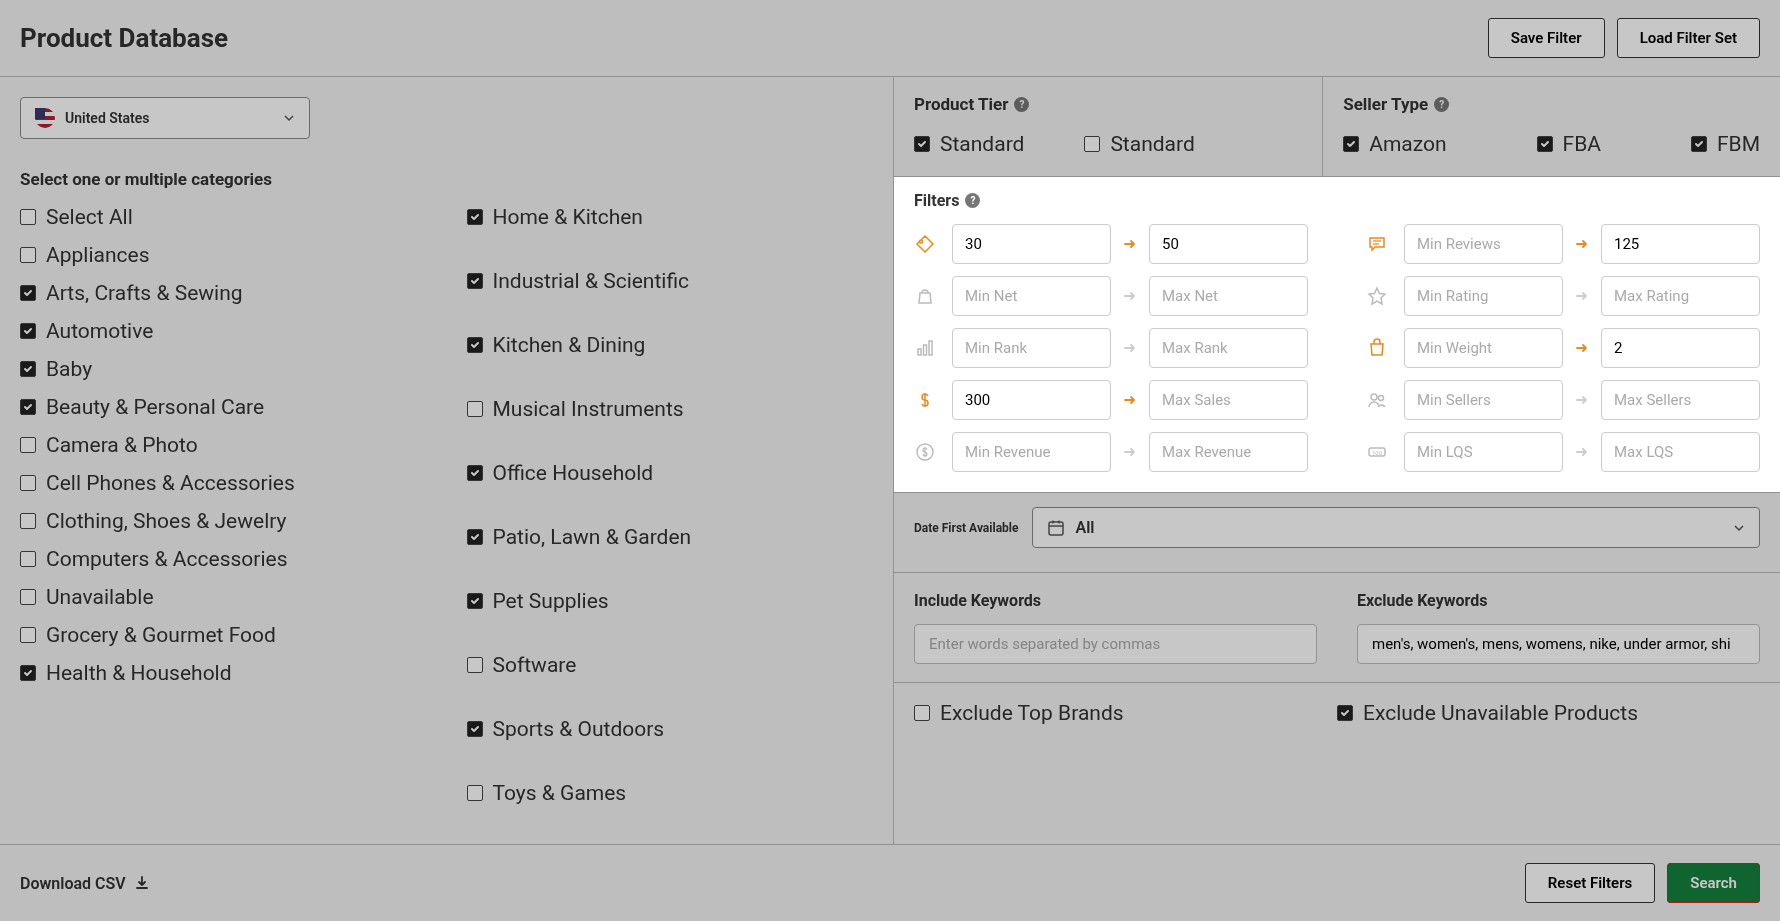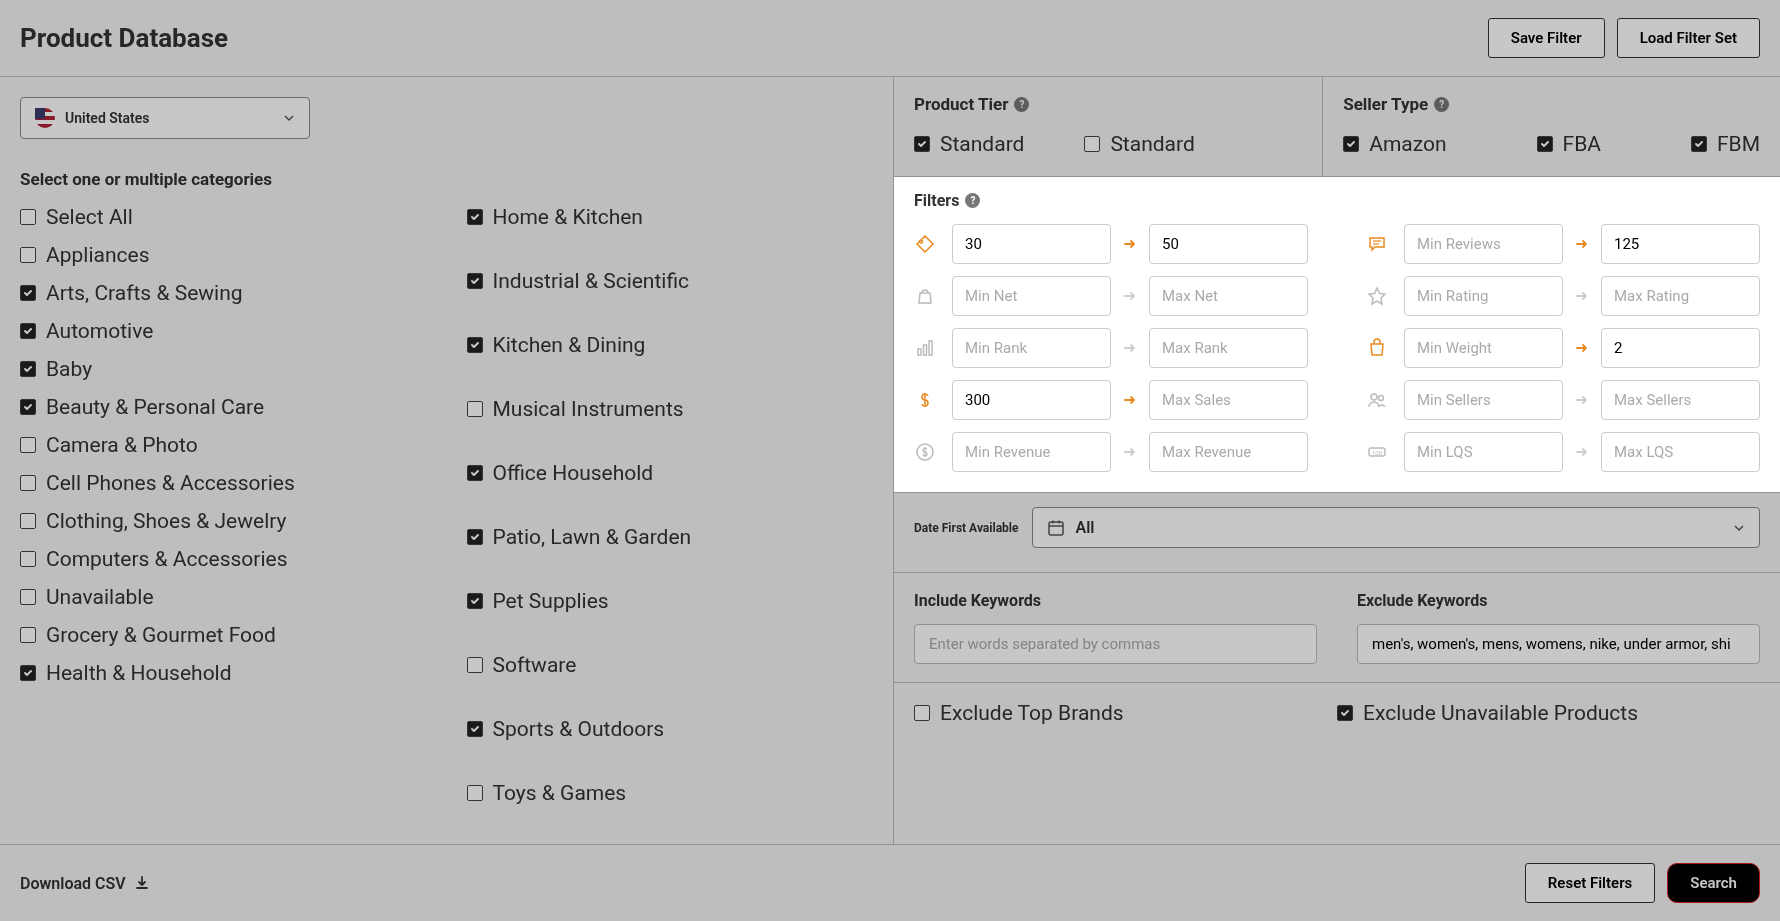--- a/index.html
+++ b/index.html
@@ -3,21 +3,21 @@
 <meta charset="utf-8">
 <style>
 * { margin: 0; padding: 0; box-sizing: border-box; font-family: -apple-system, BlinkMacSystemFont, "Segoe UI", Roboto, sans-serif; }
 body { background: #f4f4f4; color: #333; width: 1780px; height: 921px; position: relative; overflow: hidden; }
 .dim-overlay { position: absolute; inset: 0; background: rgba(0,0,0,0.22); pointer-events: none; z-index: 50; }
 
 .header { display: flex; justify-content: space-between; align-items: center; padding: 18px 20px; }
 .title { font-size: 26px; font-weight: 700; }
 .header-buttons { display: flex; gap: 12px; }
 .btn { border: 1.5px solid #333; background: #fff; padding: 10px 22px; font-size: 15px; font-weight: 600; cursor: pointer; border-radius: 3px; }
-.btn-primary { background: #000000; color: #fff; border-color: #d9211e; border-radius: 10px; }
+.btn-primary { background: #15803d; color: #fff; border-color: #d9211e; }
 
 .main-row { display: flex; border-top: 1px solid #bbb; }
 
 .left-col { width: 894px; padding: 20px; border-right: 1px solid #bbb; }
 
 .country-select { display: inline-flex; align-items: center; gap: 10px; border: 1px solid #888; padding: 10px 14px; border-radius: 4px; background: #fff; width: 290px; justify-content: flex-start; cursor: pointer; }
 .flag { width: 20px; height: 20px; border-radius: 50%; background: linear-gradient(180deg,#b22234 0 20%,#fff 20% 40%,#b22234 40% 60%,#fff 60% 80%, #b22234 80% 100%); position: relative; }
 .flag::before { content:''; position:absolute; top:0; left:0; width:50%; height:55%; background:#3c3b6e; }
 .country-name { font-weight: 600; font-size: 14px; flex: 1; }
 .chevron { margin-left: auto; color: #555; }

